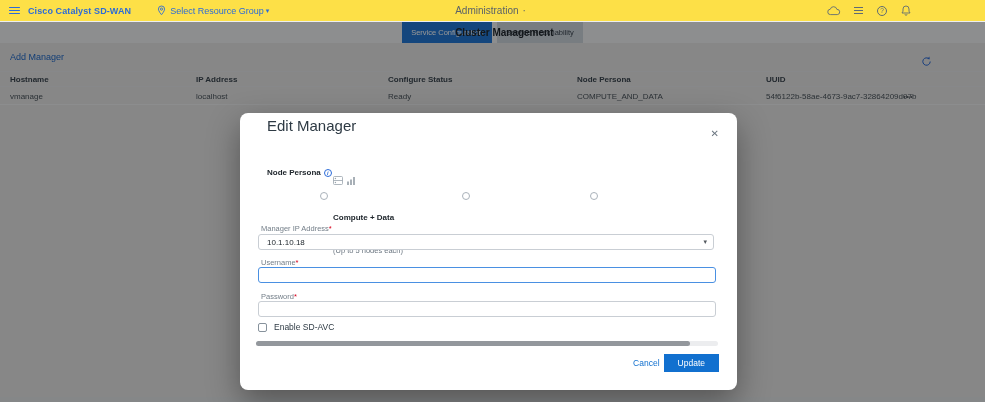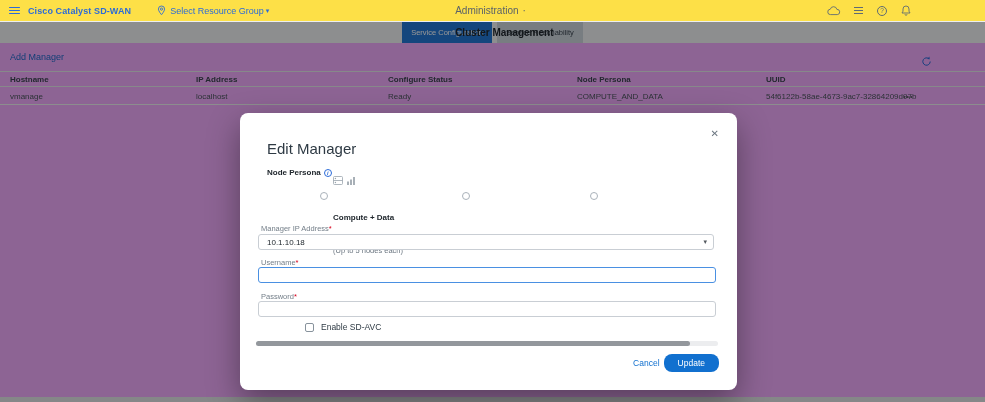--- a/index.html
+++ b/index.html
@@ -22,41 +22,41 @@
   .hdr-icons { position:absolute; right:72px; display:flex; align-items:center; gap:10px; }
   .hdr-icons .ic { width:14px; height:14px; display:flex; align-items:center; justify-content:center; cursor:pointer; }
   .help-circle { width:10px; height:10px; border:1px solid #5f6b74; border-radius:50%; font-size:6.5px; color:#5f6b74; display:flex; align-items:center; justify-content:center; }
 
   
   .page { position:absolute; top:22px; left:0; right:0; bottom:0; }
   .tabs-bar { height:21px; background:#f0f2f4; display:flex; align-items:center; justify-content:center; gap:5px; }
   .pill { font-size:7.5px; padding:16px 9px; border-radius:9px; cursor:pointer; white-space:nowrap; }
   .pill.active { background:#2377d4; color:#fff; }
   .pill.inactive { background:#ccd4dc; color:#3b4650; }
-  .content { position:relative; height:354px; background:#f0abfc; }
+  .content { position:relative; height:354px; background:#e5e5e5; }
   .add-manager { position:absolute; left:10px; top:9px; font-size:9px; color:#1f69c9; cursor:pointer; }
   .refresh { position:absolute; right:53px; top:10px; cursor:pointer; }
   .tbl-head { position:absolute; left:0; right:0; top:28px; height:16px; border-top:1px solid #e6e8ea; border-bottom:1px solid #e6e8ea; }
   .tbl-row  { position:absolute; left:0; right:0; top:44px; height:18px; border-bottom:1px solid #eef0f1; }
   .cell { position:absolute; top:50%; transform:translateY(-50%); font-size:8px; white-space:nowrap; }
   .c0{left:10px;} .c1{left:196px;} .c2{left:388px;} .c3{left:577px;} .c4{left:766px;}
   .tbl-head .cell { font-weight:bold; color:#3b4650; }
   .tbl-row .cell { color:#4a545c; }
   .link { color:#1f69c9; cursor:pointer; }
   .more-dots { position:absolute; left:903px; top:50%; transform:translateY(-50%); font-size:7px; letter-spacing:1px; color:#53595f; cursor:pointer; }
   .page-footer { position:absolute; left:0; right:0; bottom:0; height:5px; background:#e3e5e7; }
 
   
   .overlay { position:absolute; top:22px; left:0; right:0; bottom:0; background:rgba(0,0,0,0.41); z-index:10; }
 
   
   .modal { position:absolute; left:240px; top:113px; width:497px; height:277px; background:#fff;
     border-radius:8px; box-shadow:0 12px 32px rgba(0,0,0,.38); z-index:20; }
   .modal-close { position:absolute; top:15px; right:18px; font-size:10px; color:#6b7680; cursor:pointer; }
-  .modal-title { position:absolute; top:27px; left:27px; font-size:15px; color:#2e3a44; }
+  .modal-title { position:absolute; top:4px; left:27px; font-size:15px; color:#2e3a44; }
   .np-label { position:absolute; top:55px; left:27px; font-size:8px; font-weight:bold; color:#21282e; display:flex; align-items:center; gap:3px; }
   .info-dot { width:8px; height:8px; border:1px solid #2b6bd8; border-radius:50%; color:#2b6bd8; font-size:5.5px; font-style:italic; display:flex; align-items:center; justify-content:center; cursor:pointer; }
   .persona-row { position:absolute; top:66px; left:0; right:0; height:34px; }
   .persona { position:absolute; display:flex; align-items:flex-start; cursor:pointer; }
   .p0{left:80px;} .p1{left:222px;} .p2{left:350px;}
   .radio { width:8px; height:8px; border:1px solid #aab2ba; border-radius:50%; margin-top:13px; margin-right:5px; flex:none; background:#fff; }
   .persona-body { display:flex; flex-direction:column;gap:22px; }
   .persona-icons { height:10px; display:flex; gap:3px; align-items:flex-end; }
   .persona-name { font-size:8px; font-weight:bold; color:#21282e; margin-top:2px; white-space:nowrap; }
   .persona-sub { font-size:7.5px; color:#6b7680; margin-top:2px; white-space:nowrap;text-align:center; }
@@ -65,28 +65,28 @@
   .req { color:#d6001c; }
   .lab-ip{top:111px;} .lab-user{top:145px;} .lab-pass{top:179px;}
   .select-box { position:absolute; left:18px; top:121px; width:456px; height:16px; border:1px solid #c9ced4;
     border-radius:3px; background:#fff; display:flex; align-items:center; cursor:pointer; }
   .select-value { font-size:8px; color:#21282e; margin-left:8px; }
   .select-caret { position:absolute; right:6px; font-size:7px; color:#53595f; }
   .txt-input { position:absolute; left:18px; width:458px; height:16px; border-radius:3px; font-size:8px;
     font-family:"Liberation Sans", sans-serif; color:#21282e; padding:0 8px; outline:none; }
   .in-user { top:154px; border:1px solid #4a90e2; }
   .in-pass { top:188px; border:1px solid #c9ced4; }
-  .sdavc { position:absolute; left:18px; top:209px; display:flex; align-items:center; cursor:pointer;margin-left:47px; }
+  .sdavc { position:absolute; left:18px; top:209px; display:flex; align-items:center; cursor:pointer; }
   .checkbox { width:9px; height:9px; border:1px solid #87929c; border-radius:2px; background:#fff; flex:none; }
   .sdavc-label { font-size:8.5px; color:#2e3a44; margin-left:7px; }
   .hscroll { position:absolute; left:16px; top:228px; width:462px; height:5px; background:#ecedef; border-radius:3px; }
   .hscroll-thumb { width:94%; height:5px; background:#93979c; border-radius:3px; cursor:grab; }
   .modal-footer { position:absolute; right:18px; top:241px; display:flex; align-items:center; gap:4px; }
   .cancel-btn { font-size:8.5px; color:#1170cf; cursor:pointer; }
-  .update-btn { background:#1170cf; color:#fff; border:none; border-radius:8px; font-size:8.5px;
+  .update-btn { background:#1170cf; color:#fff; border:none; border-radius:0; font-size:8.5px;
     font-family:"Liberation Sans", sans-serif; padding:4px 14px; cursor:pointer; }
 </style>
 </head>
 <body>
 
 <div class="screen">
 
   <div class="app-header">
     <div class="hamburger">
         <span></span>

